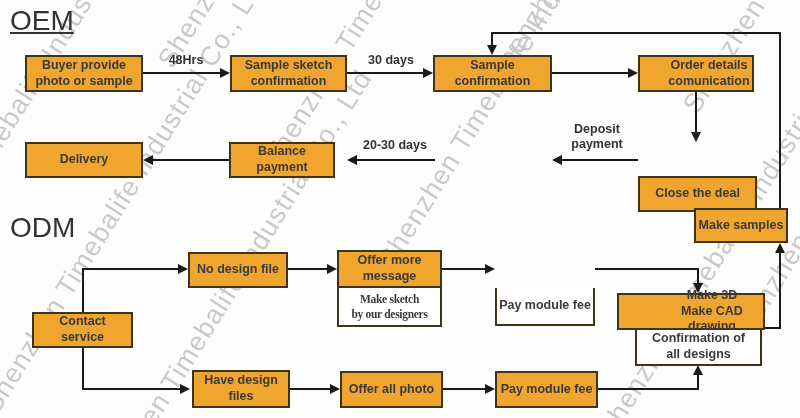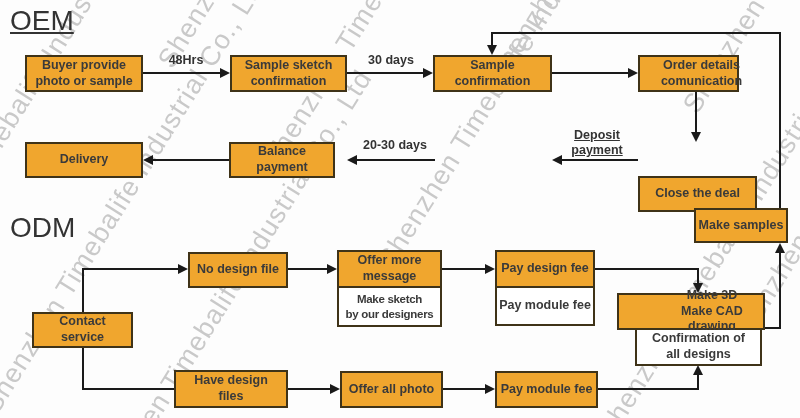--- a/index.html
+++ b/index.html
@@ -60,54 +60,53 @@
 
   <div class="heading" style="left:10px;top:5px;text-decoration:underline;">OEM</div>
   <div class="heading" style="left:10px;top:212px;">ODM</div>
 
   <div class="fbox" style="left:25px;top:55px;width:118px;height:37px;">Buyer provide
 photo or sample</div>
   <div class="fbox" style="left:230px;top:55px;width:117px;height:37px;">Sample sketch
 confirmation</div>
   <div class="fbox" style="left:433px;top:55px;width:119px;height:37px;">Sample
 confirmation</div>
-  <div class="fbox" style="left:638px;top:55px;width:101px;height:37px;padding-left:28px;">Order details
+  <div class="fbox" style="left:638px;top:55px;width:116px;height:37px;padding-left:28px;">Order details
 comunication</div>
 
   <div class="fbox" style="left:25px;top:142px;width:118px;height:36px;">Delivery</div>
   <div class="fbox" style="left:229px;top:142px;width:106px;height:36px;">Balance payment</div>
   <div class="fbox" style="left:638px;top:142px;width:119px;height:36px;margin-top:34px;">Close the deal</div>
 
   <div class="fbox" style="left:32px;top:312px;width:101px;height:36px;">Contact service</div>
 
   <div class="fbox" style="left:694px;top:208px;width:94px;height:35px;">Make samples</div>
   <div class="fbox" style="left:188px;top:252px;width:100px;height:36px;">No design file</div>
 
   <div class="fbox" style="left:337px;top:250px;width:105px;height:38px;">Offer more
 message</div>
-  <div class="fbox white small" style="left:337px;top:288px;width:105px;height:39px;">Make sketch
+  <div class="fbox white small" style="left:337px;top:288px;width:105px;height:39px;font-family:Liberation Serif, serif;">Make sketch
 by our designers</div>
 
-  <div class="fbox" style="left:495px;top:250px;width:100px;height:38px;">Pay design fee</div>
   <div class="fbox white" style="left:495px;top:288px;width:100px;height:38px;">Pay module fee</div>
 
   <div class="fbox" style="left:617px;top:293px;width:148px;height:37px;padding-left:44px;">Make 3D
 Make CAD drawing</div>
   <div class="fbox white" style="left:635px;top:330px;width:127px;height:36px;">Confirmation of
 all designs</div>
 
-  <div class="fbox" style="left:174px;top:370px;width:114px;height:38px;">Have design
+  <div class="fbox" style="left:192px;top:370px;width:98px;height:38px;">Have design
 files</div>
   <div class="fbox" style="left:340px;top:371px;width:103px;height:37px;">Offer all photo</div>
   <div class="fbox" style="left:495px;top:371px;width:103px;height:37px;">Pay module fee</div>
 
   <div class="albl" style="left:156px;top:53px;width:60px;">48Hrs</div>
   <div class="albl" style="left:361px;top:53px;width:60px;">30 days</div>
   <div class="albl" style="left:355px;top:138px;width:80px;">20-30 days</div>
-  <div class="albl" style="left:557px;top:128px;width:80px;text-decoration:underline;">Deposit
+  <div class="albl" style="left:557px;top:122px;width:80px;">Deposit
 payment</div>
 
   <div class="ln" style="left:143px;top:72px;width:77px;height:2px;"></div>
   <div class="ah r" style="left:220px;top:68px;"></div>
 
   <div class="ln" style="left:347px;top:72px;width:76px;height:2px;"></div>
   <div class="ah r" style="left:423px;top:68px;"></div>
 
   <div class="ln" style="left:552px;top:72px;width:76px;height:2px;"></div>
   <div class="ah r" style="left:628px;top:68px;"></div>

